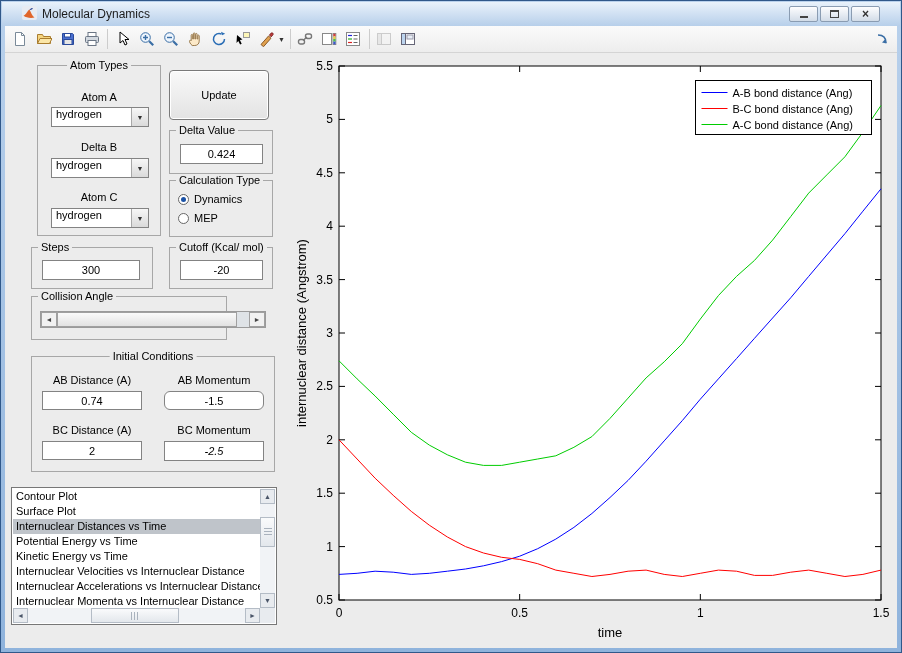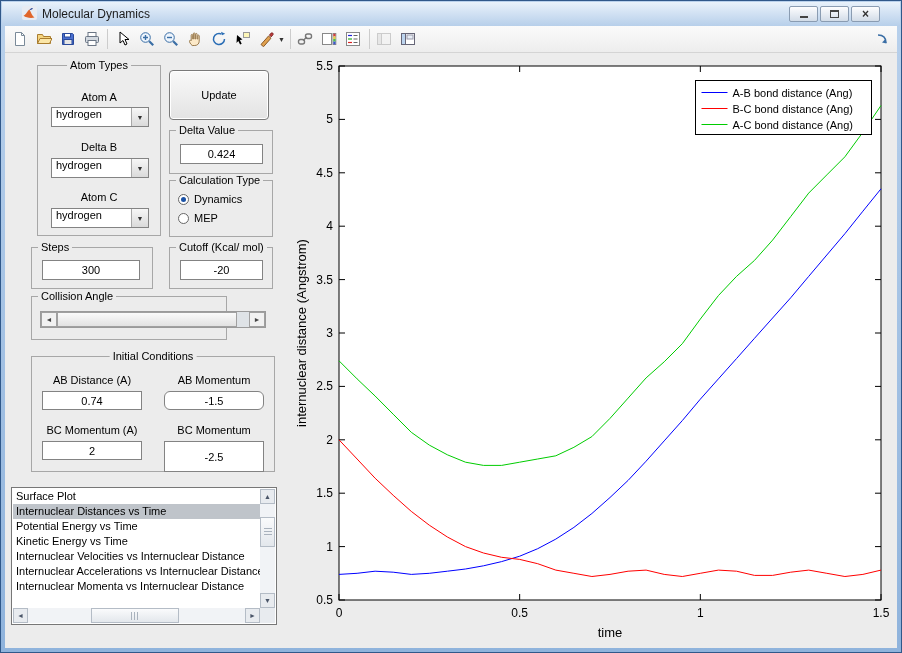--- a/index.html
+++ b/index.html
@@ -306,28 +306,29 @@
             </span>
         </div>
       </div>
 
       <div class="group" style="left:26px;top:303px;width:244px;height:116px">
         <span class="group-title gt-center">Initial Conditions</span>
         <div class="lbl" style="left:10px;top:17px;width:100px">AB Distance (A)</div>
         <div class="lbl" style="left:132px;top:17px;width:100px">AB Momentum</div>
         <input class="edit" style="left: 10px; top: 34px; width: 100px; height: 19px;" value="0.74">
         <input class="edit" style="left: 132px; top: 34px; width: 100px; height: 19px; border-radius: 6px;" value="-1.5">
-        <div class="lbl" style="left:10px;top:67px;width:100px">BC Momentum (A)</div>
+        <div class="lbl" style="left:10px;top:67px;width:100px">BC Distance (A)</div>
         <div class="lbl" style="left:132px;top:67px;width:100px">BC Momentum</div>
         <input class="edit" style="left: 10px; top: 84px; width: 100px; height: 19px;" value="2">
-        <input class="edit" style="left: 132px; top: 84px; width: 100px; height: 31px;" value="-2.5">
+        <input class="edit" style="left: 132px; top: 84px; width: 100px; height: 20px; font-style: italic;" value="-2.5">
       </div>
 
       <div class="listbox">
         <div class="list-items" id="plot-list">
+            <div class="list-item">Contour Plot</div>
             <div class="list-item">Surface Plot</div>
             <div class="list-item sel">Internuclear Distances vs Time</div>
             <div class="list-item">Potential Energy vs Time</div>
             <div class="list-item">Kinetic Energy vs Time</div>
             <div class="list-item">Internuclear Velocities vs Internuclear Distance</div>
             <div class="list-item">Internuclear Accelerations vs Internuclear Distance</div>
             <div class="list-item">Internuclear Momenta vs Internuclear Distance</div>
           </div>
         <div class="vscroll">
           <span class="sb-btn" style="top:0;left:0">

